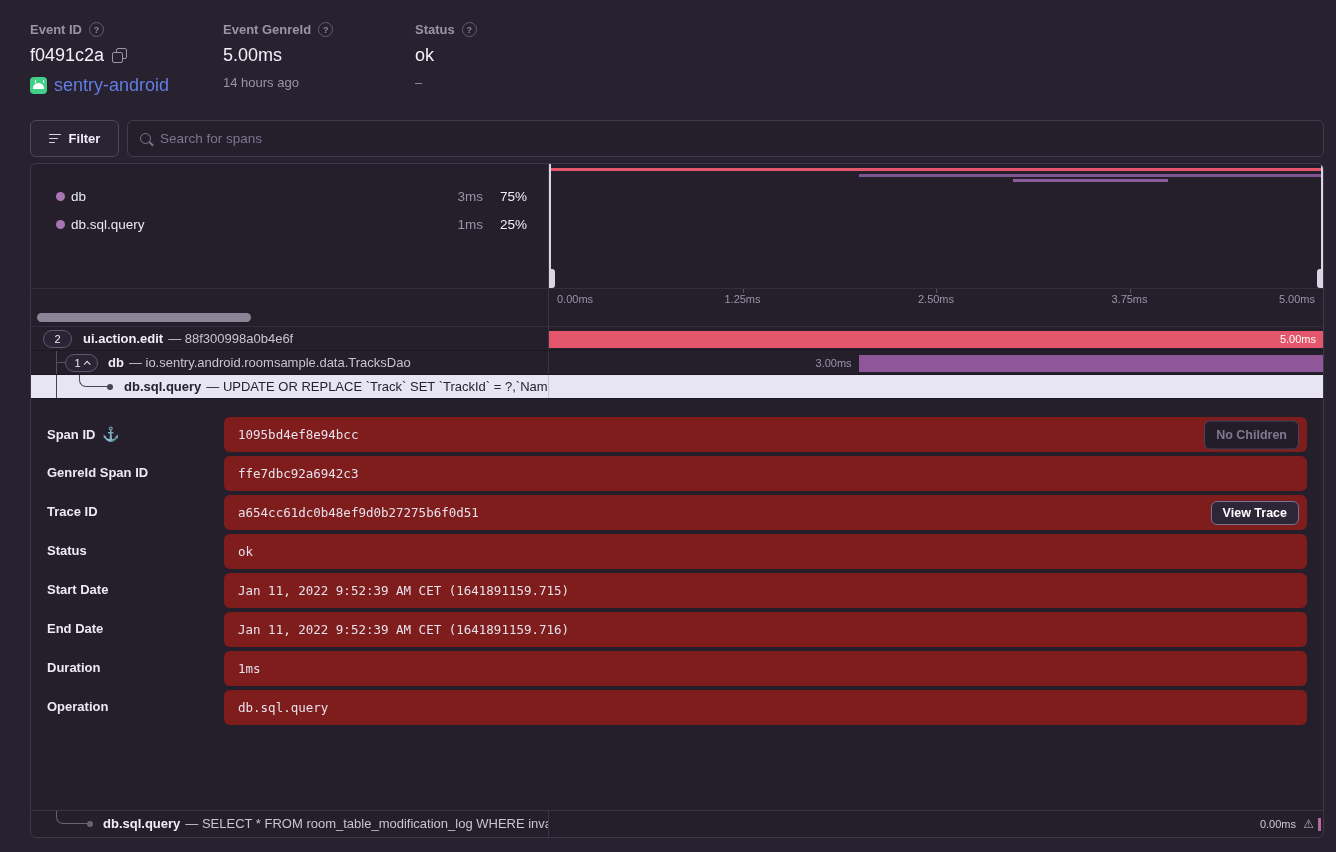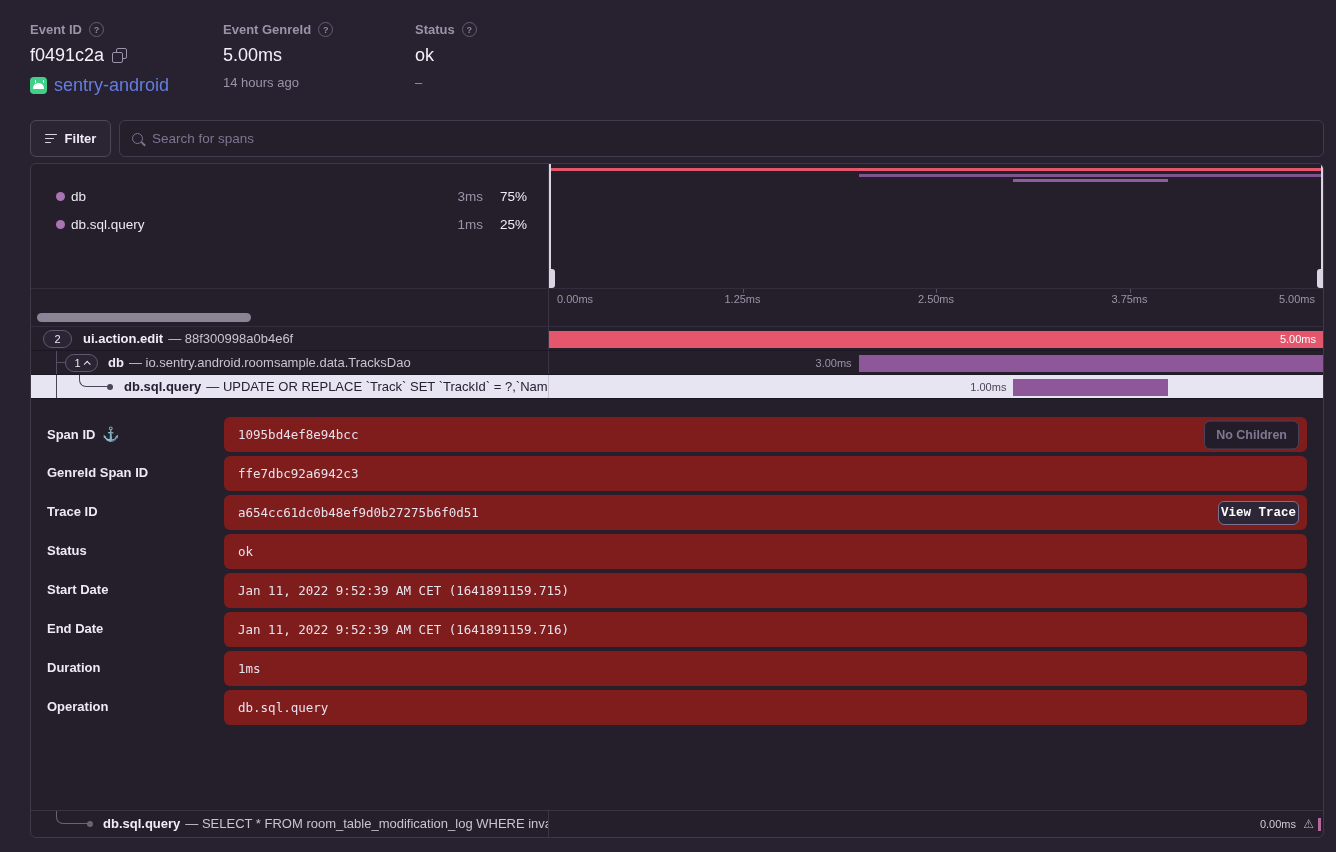--- a/index.html
+++ b/index.html
@@ -28,21 +28,21 @@
       border:1.5px solid #9b93a7; border-radius:2px; background:#272130; }
   .android-icon { width:17px; height:17px; background:#41d088; border-radius:4px; position:relative; }
   .android-icon::before { content:""; position:absolute; left:3px; top:6px; width:11px; height:6px;
       background:#fff; border-radius:6px 6px 1px 1px; }
   .android-icon::after { content:""; position:absolute; left:5px; top:3px; width:7px; height:3px;
       border-left:1.5px solid #fff; border-right:1.5px solid #fff; transform:skewX(0deg); }
   .project-link { color:#627ee0; font-size:18px; text-decoration:none; }
 
   
   .toolbar { position:absolute; top:120px; left:30px; right:12px; height:37px; display:flex; gap:8px; }
-  .filter-btn { width:81px; height:37px; border:1px solid #4e4759; border-radius:6px;
+  .filter-btn { width:89px; height:37px; border:1px solid #4e4759; border-radius:6px;
       background:#2a2433; display:flex; align-items:center; justify-content:center; gap:8px;
       font-size:13px; font-weight:bold; color:#f0ecf8; cursor:pointer; }
   .filter-icon { display:inline-flex; flex-direction:column; gap:2.5px; align-items:flex-start; }
   .filter-icon i { display:block; height:1.5px; background:#d8d4e0; border-radius:1px; }
   .filter-icon i:nth-child(1){width:12px;} .filter-icon i:nth-child(2){width:9px;} .filter-icon i:nth-child(3){width:6px;}
   .search-box { flex:1; height:37px; border:1px solid #413b4d; border-radius:6px; background:#251f2c;
       display:flex; align-items:center; padding:0 12px; gap:9px; }
   .search-icon { width:11px; height:11px; border:1.5px solid #7d7590; border-radius:50%; position:relative; flex:none; }
   .search-icon::after { content:""; position:absolute; width:5px; height:1.5px; background:#7d7590;
       transform:rotate(45deg); right:-4px; bottom:-1px; }
@@ -128,22 +128,22 @@
   .d-label { width:177px; flex:none; padding-top:9px; font-size:13px; font-weight:bold; color:#eee9f5;
       display:flex; align-items:center; gap:7px; }
   .anchor-icon { color:#9b93a7; font-size:14px; font-weight:normal; cursor:pointer; }
   .d-value { flex:1; background:#7f1d1d; border-radius:6px; padding:8px 14px; min-height:34px;
       font-family:"DejaVu Sans Mono", monospace; font-size:12.5px; line-height:19px; color:#e6e2ed;
       position:relative; word-break:break-word; }
   .no-children { position:absolute; right:8px; top:50%; transform:translateY(-50%);
       border:1px solid #49425a; border-radius:6px; background:#231d2a; padding:4px 11px;
       font-family:"Liberation Sans", sans-serif; font-size:12.5px; font-weight:bold; color:#7f7890; }
   .view-trace { position:absolute; right:8px; top:50%; transform:translateY(-50%);
-      border:1px solid #787193; border-radius:6px; background:#2c2637; padding:4px 2px;
-      font-family:Liberation Mono, monospace; font-size:12.5px; font-weight:bold; color:#fff; cursor:pointer; }
+      border:1px solid #787193; border-radius:6px; background:#2c2637; padding:4px 11px;
+      font-family:Liberation Sans, sans-serif; font-size:12.5px; font-weight:bold; color:#fff; cursor:pointer; }
 
   
   .last-row { height:27px; flex:none; border-top:1px solid #3a3444; display:flex; cursor:pointer; }
   .last-row .lcell { line-height:26px; white-space:nowrap; font-size:13px; }
   .last-row .elbow { border-color:#6a6375; }
   .last-row .tree-dot { background:#6a6375; }
   .last-dur { position:absolute; right:27px; top:0; line-height:26px; font-size:11px; color:#cfc9d8; }
   .warn-icon { position:absolute; right:9px; top:0; line-height:26px; font-size:12px; color:#b9b3c2; }
   .zero-tick { position:absolute; right:2px; top:7px; width:3px; height:13px; background:#b4689c; }
 </style>
@@ -291,24 +291,20 @@
 
   <div class="span-row selected split">
     <div class="lcell">
       <span class="vline" style="left:25px;"></span>
       <span class="elbow" style="left:48px; top:0; width:28px; height:12px;"></span>
       <span class="tree-dot" style="left:76px; top:9px;"></span>
       <span class="row-text" style="left:93px;">
         <span class="row-op">db.sql.query</span><span class="row-desc">— UPDATE OR REPLACE `Track` SET `TrackId` = ?,`Name` = ?,`Al</span>
       </span>
     </div>
-    <div class="rcell">
-      <span class="dur-label" style="right: 40%;">1.00ms</span>
-      <div class="span-bar purple" style="left: 60%; width: 20%;"></div>
-    </div>
   </div>
 
   <div class="detail-section">
 
     <div class="d-row">
       <div class="d-label">
         <span>Span ID</span>
         <span class="anchor-icon">⚓</span>
       </div>
       <div class="d-value">

